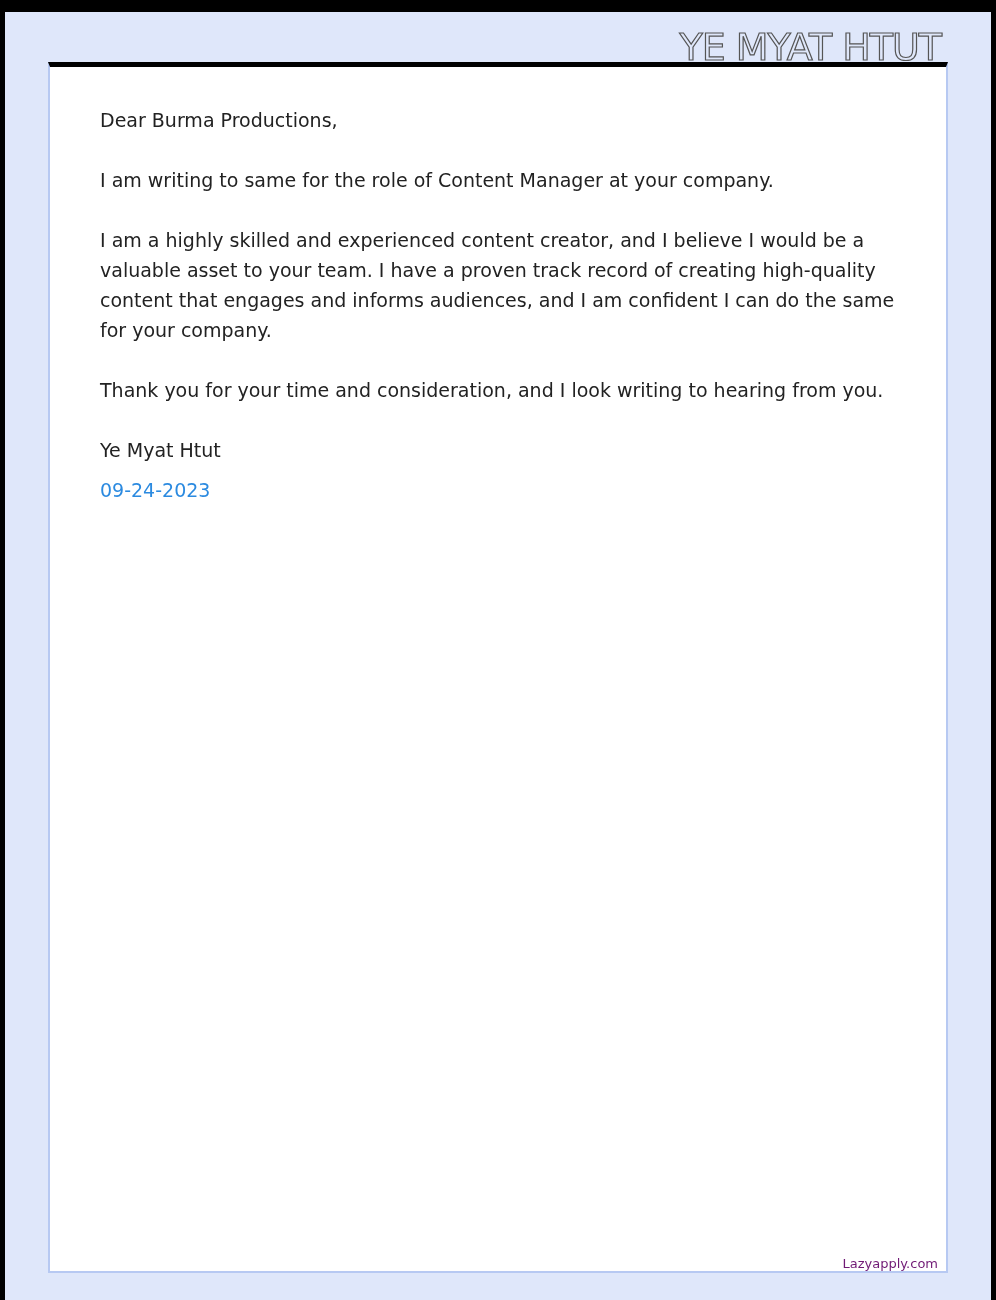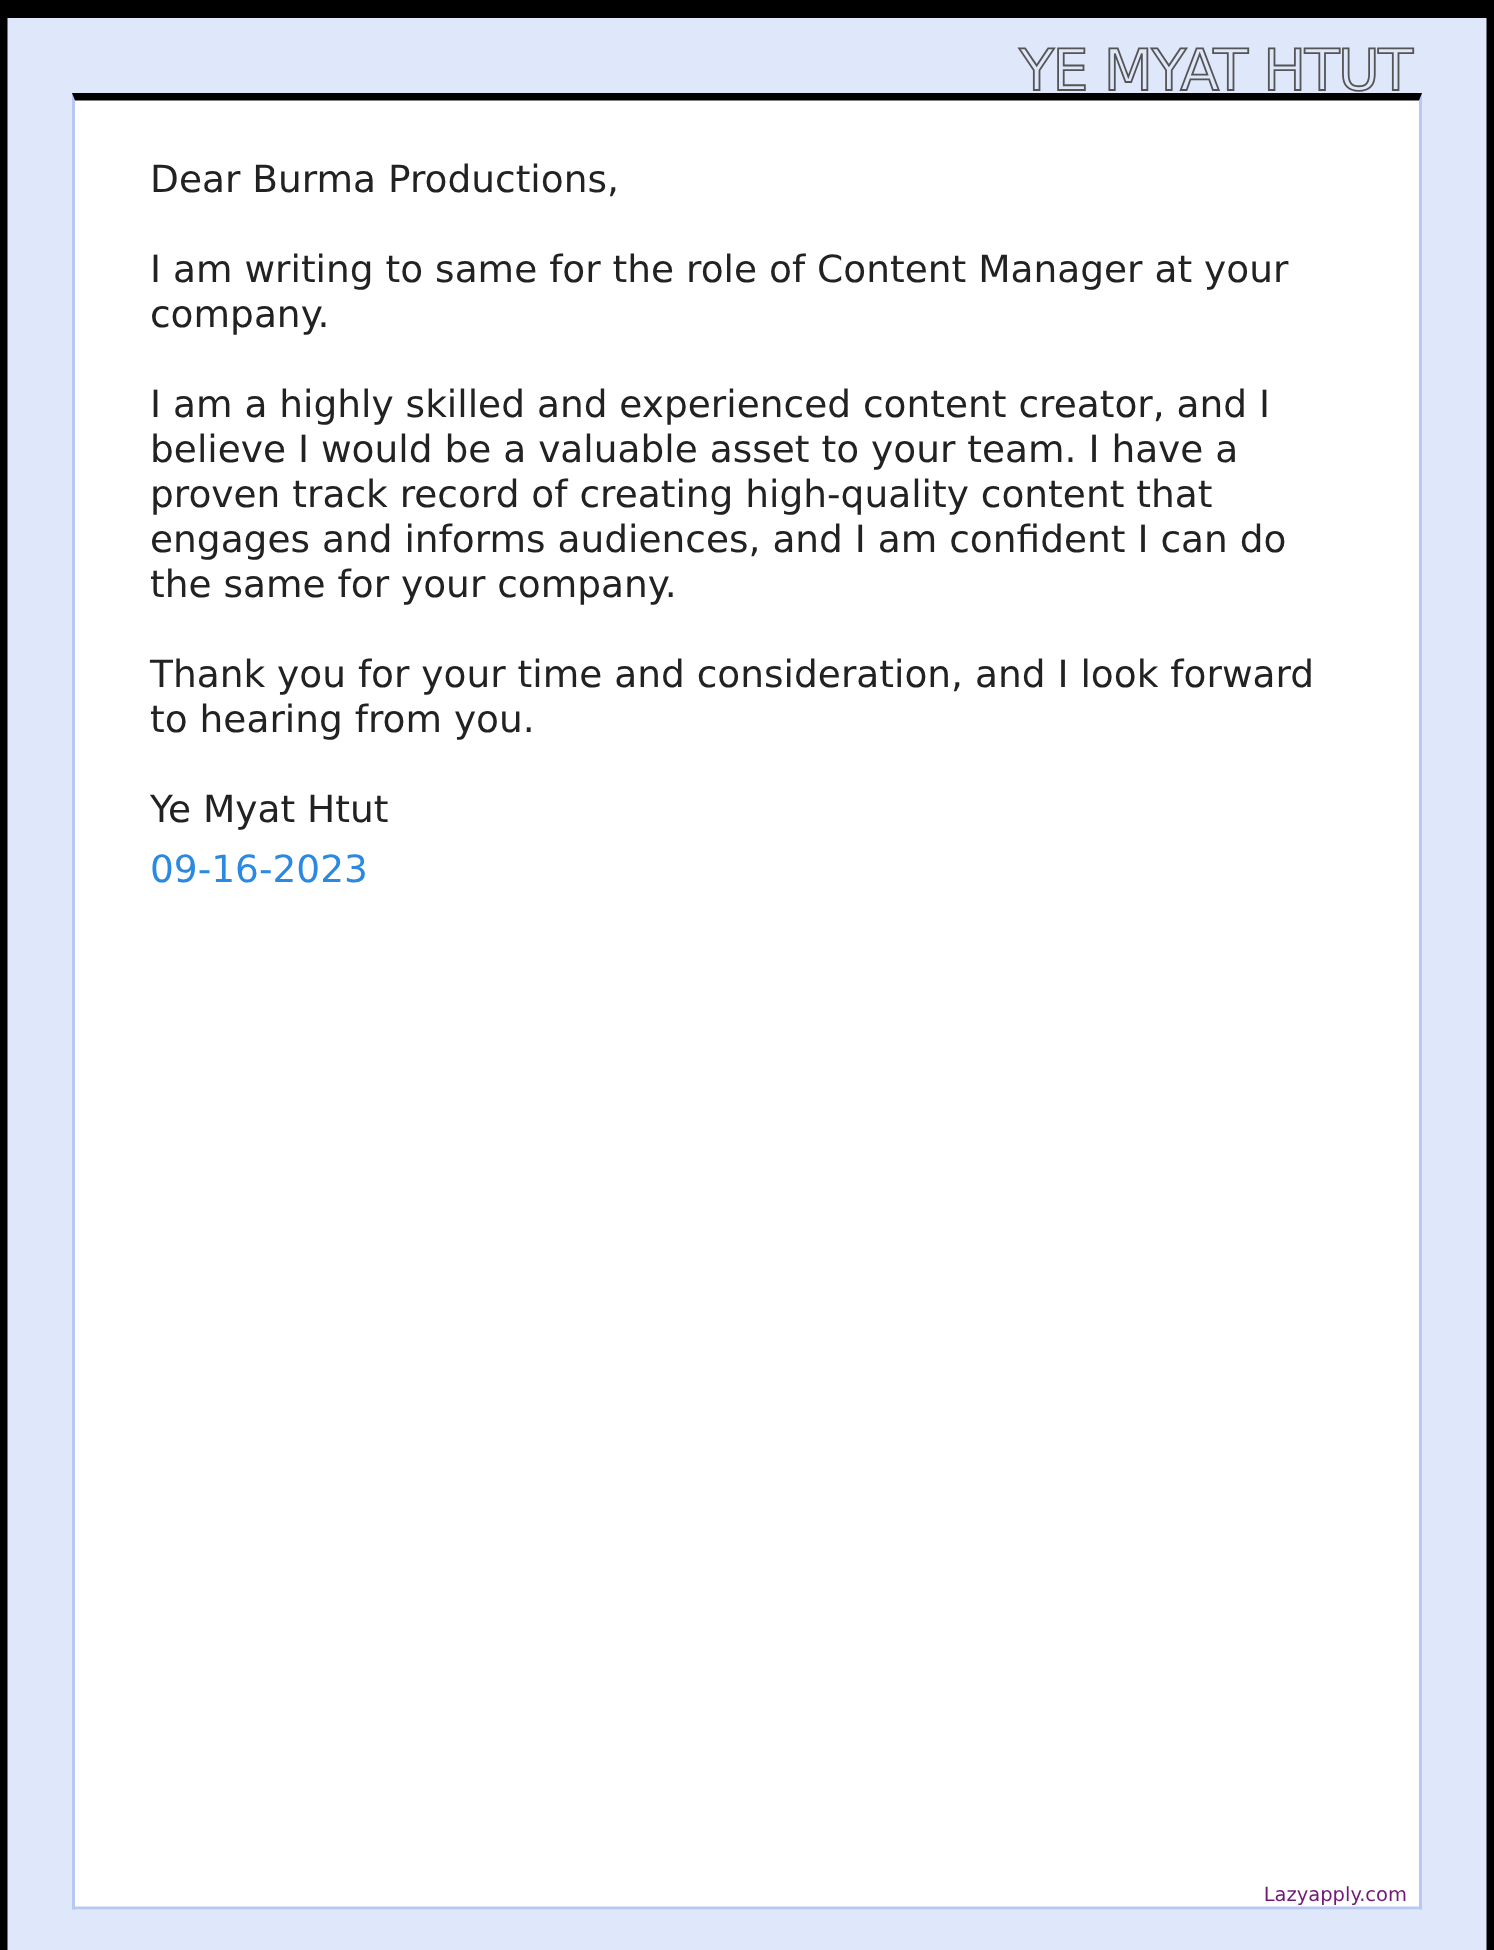--- a/index.html
+++ b/index.html
@@ -35,21 +35,21 @@
       background: #fff;
       border-top: 5px solid #000;
       border-left: 2px solid #b7c9f2;
       border-right: 2px solid #b7c9f2;
       border-bottom: 2px solid #b7c9f2;
     }
     .letter {
       position: absolute;
       left: 50px; top: 38px;
       width: 800px;
-      font-size: 25px;
+      font-size: 19px;
       line-height: 30px;
       color: #222;
     }
     .letter p { margin: 0 0 30px 0; }
     .letter p.tight { margin-bottom: 10px; }
     .date { color: #2b8ae0; }
     .footer {
       position: absolute;
       right: 8px; bottom: 0px;
       font-size: 13px;
@@ -59,19 +59,19 @@
 </head>
 <body>
 
 <div class="frame">
   <h1 class="name-heading">YE MYAT HTUT</h1>
   <div class="page">
     <div class="letter">
       <p>Dear Burma Productions,</p>
       <p>I am writing to same for the role of Content Manager at your company.</p>
       <p>I am a highly skilled and experienced content creator, and I believe I would be a valuable asset to your team. I have a proven track record of creating high-quality content that engages and informs audiences, and I am confident I can do the same for your company.</p>
-      <p>Thank you for your time and consideration, and I look forward to hearing from you.</p>
+      <p>Thank you for your time and consideration, and I look writing to hearing from you.</p>
       <p class="tight">Ye Myat Htut</p>
-      <p class="date">09-16-2023</p>
+      <p class="date">09-24-2023</p>
     </div>
     <div class="footer">Lazyapply.com</div>
   </div>
 </div>
 
 </body></html>

